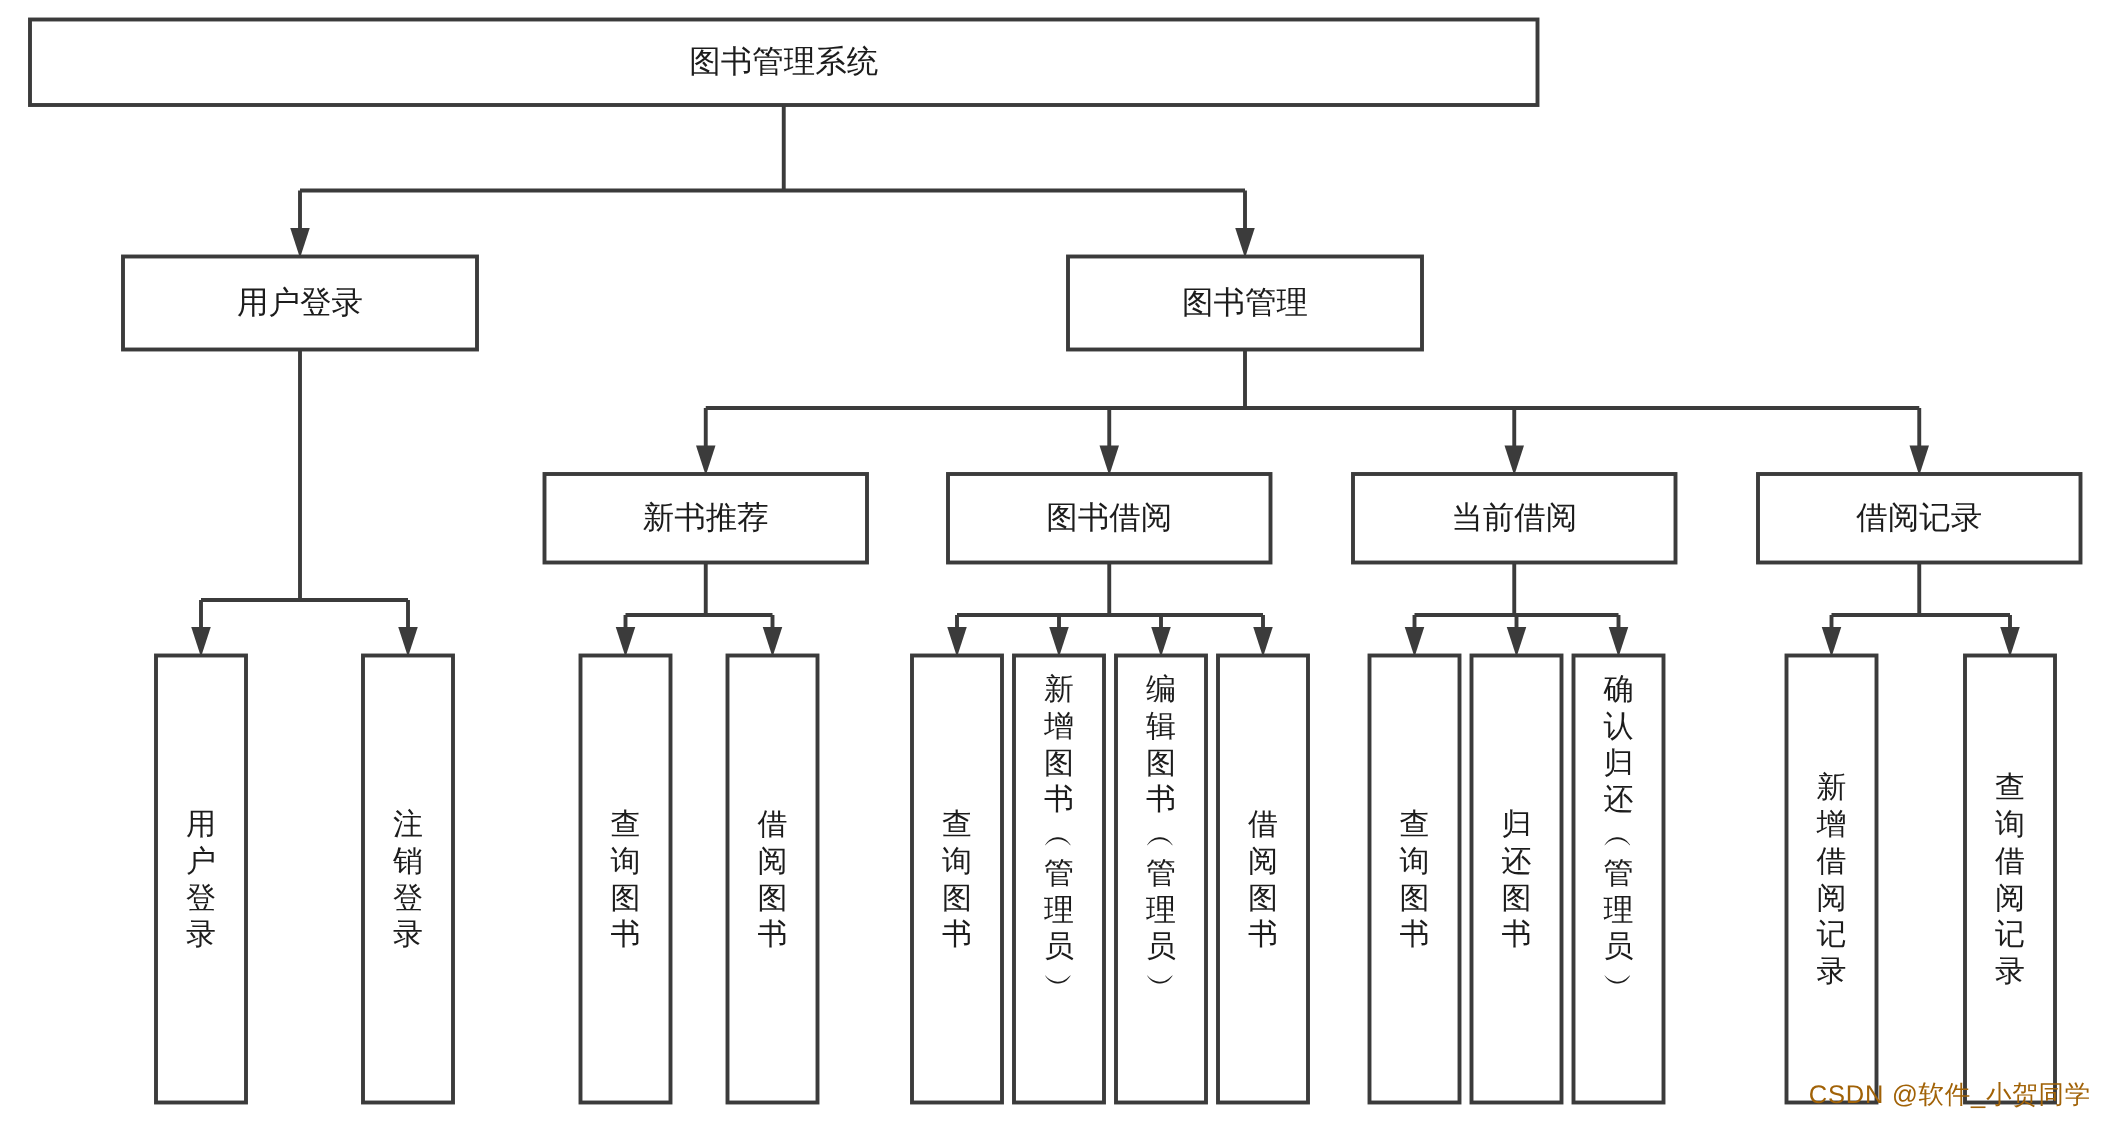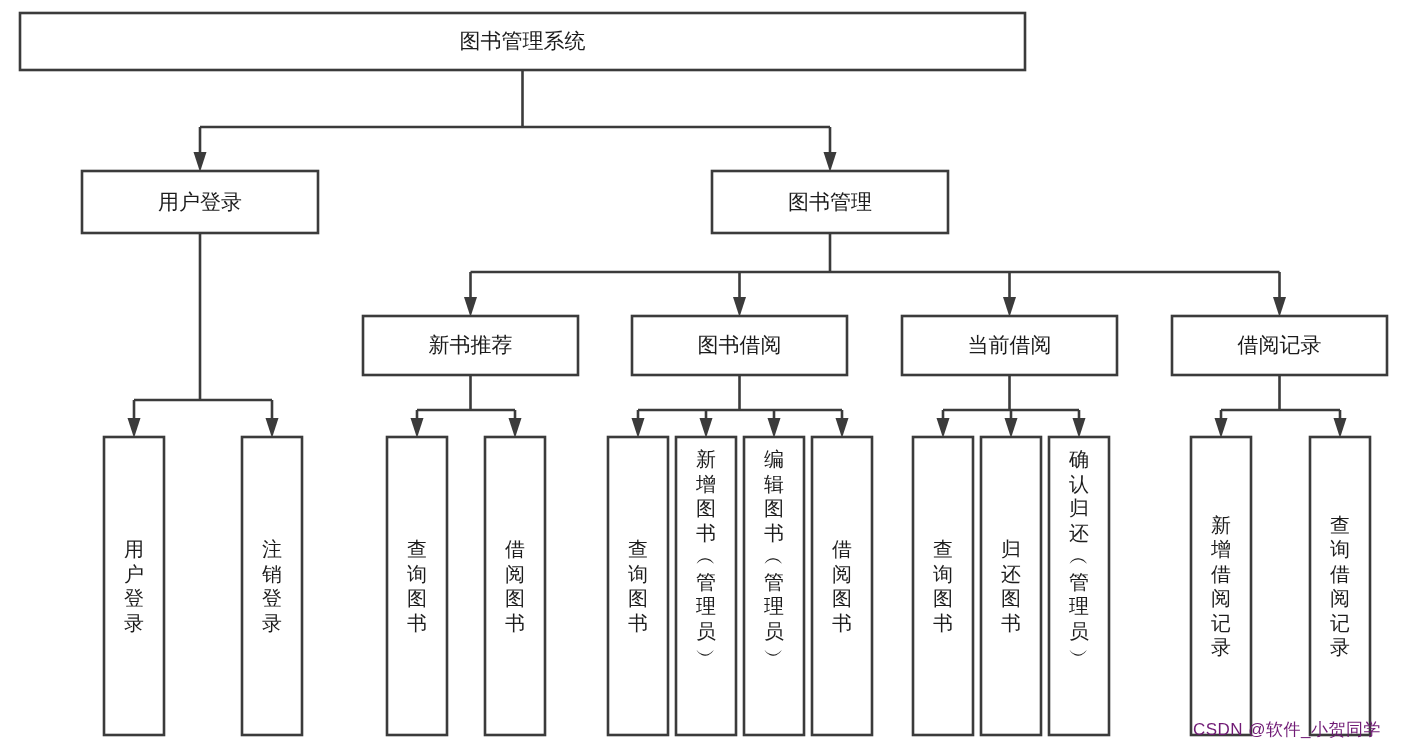--- a/index.html
+++ b/index.html
@@ -49,25 +49,25 @@
     dominant-baseline: middle;
   }
   .node-label-v {
     font-family: "Liberation Sans", "DejaVu Sans", sans-serif;
     font-size: 20px;
     fill: #1c1c1c;
     text-anchor: middle;
   }
   .watermark-text {
     position: absolute;
-    right: 24px;
+    right: 11px;
     bottom: 6px;
     font-family: "Liberation Sans", "DejaVu Sans", sans-serif;
     font-size: 17px;
-    color: #701a75;
+    color: #a16207;
     white-space: nowrap;
     letter-spacing: 0.5px;
     pointer-events: none;
   }
 </style>
 </head>
 <body>
 
 <div id="diagram-root">
   <svg class="diagram-canvas" id="diagram-svg" viewBox="0 0 1405 747" xmlns="http://www.w3.org/2000/svg">

